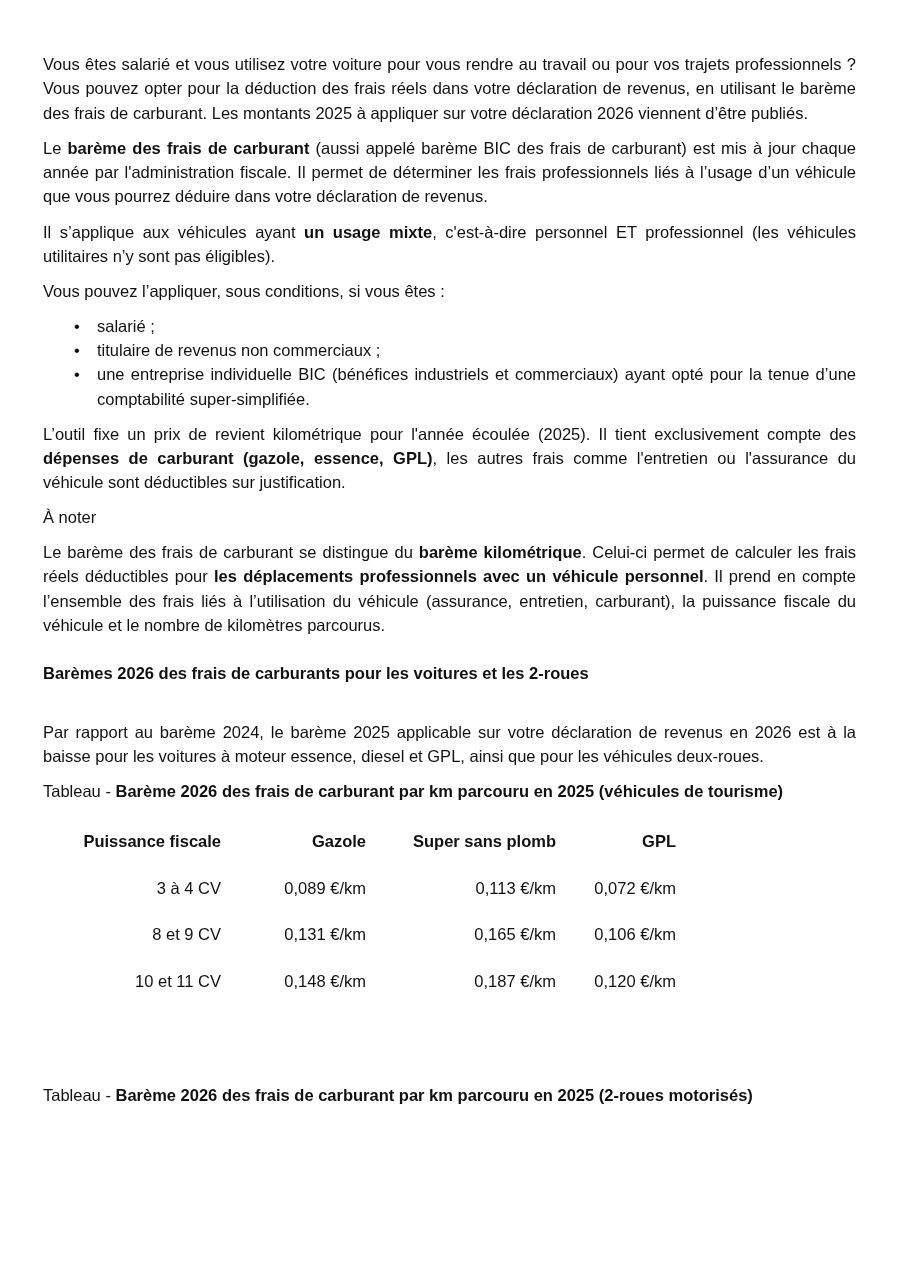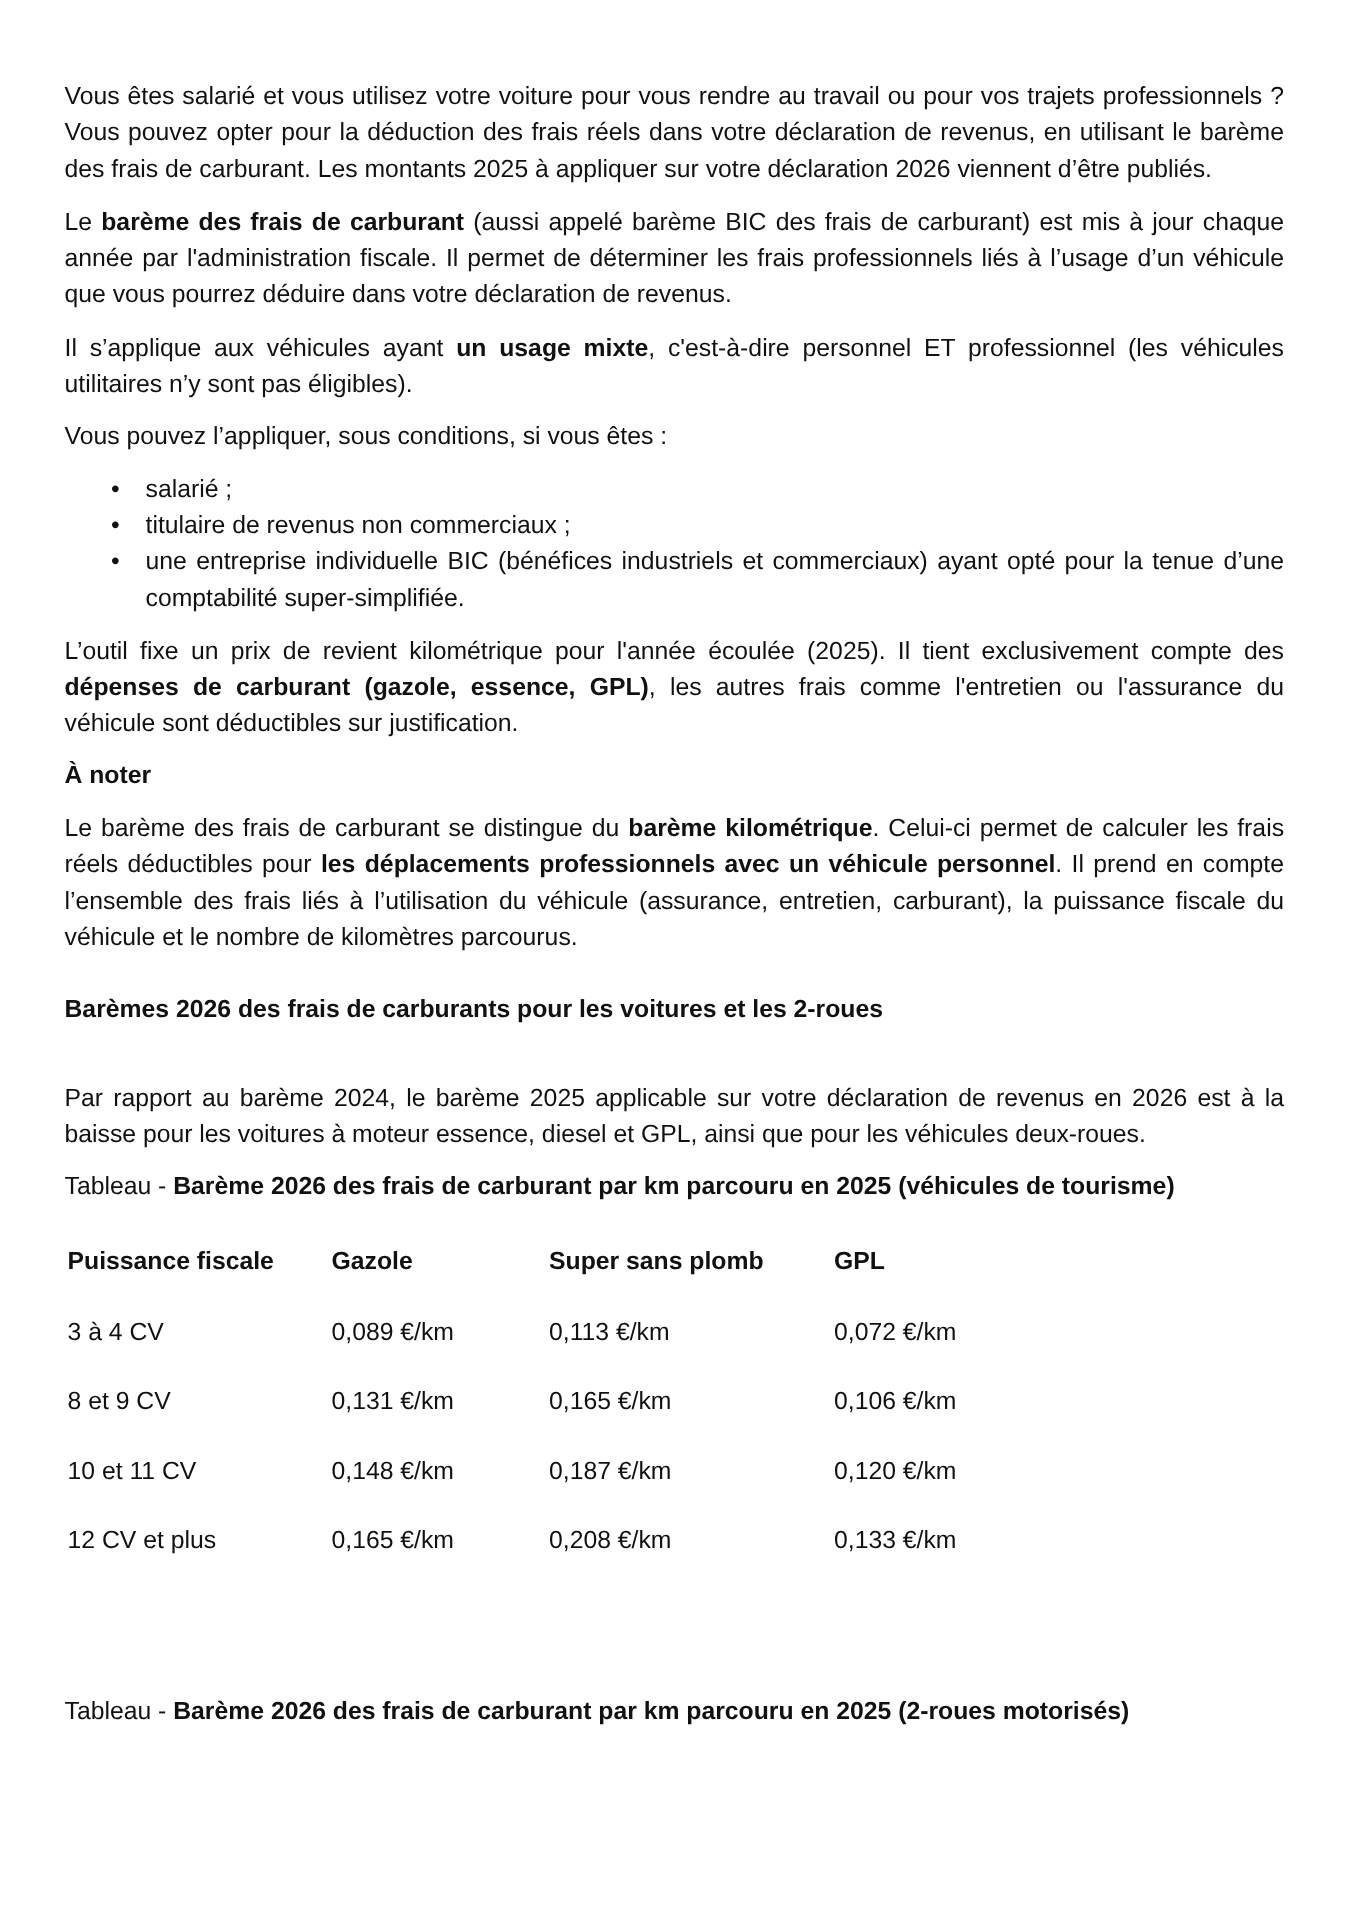--- a/index.html
+++ b/index.html
@@ -34,34 +34,34 @@
       position: relative;
       text-align: justify;
     }
     ul.bullets li::before {
       content: "\2022";
       position: absolute;
       left: -23px;
       top: 0;
     }
     .note-title {
-      font-weight: bold;
+      font-weight: normal;
       margin: 0 0 10px 0;
     }
     .section-heading {
       font-weight: bold;
       margin: 24px 0 34px 0;
     }
     table.bareme {
       border-collapse: collapse;
       margin: 26px 0 0 2px;
     }
     table.bareme th,
     table.bareme td {
-      text-align: left;
+      text-align: right;
       padding: 0;
       height: 46.4px;
       vertical-align: top;
       font-weight: normal;
     }
     table.bareme th { font-weight: bold; }
     table.bareme .c1 { width: 176px; }
     table.bareme .c2 { width: 145px; }
     table.bareme .c3 { width: 190px; }
     table.bareme .c4 { width: 120px; }
@@ -121,24 +121,18 @@
         <td>0,131 €/km</td>
         <td>0,165 €/km</td>
         <td>0,106 €/km</td>
       </tr>
       <tr>
         <td>10 et 11 CV</td>
         <td>0,148 €/km</td>
         <td>0,187 €/km</td>
         <td>0,120 €/km</td>
       </tr>
-      <tr>
-        <td>12 CV et plus</td>
-        <td>0,165 €/km</td>
-        <td>0,208 €/km</td>
-        <td>0,133 €/km</td>
-      </tr>
     </tbody>
   </table>
 
   <p class="caption-2"><span>Tableau - </span><b>Barème 2026 des frais de carburant par km parcouru en 2025 (2-roues motorisés)</b></p>
 
 </div>
 
 </body></html>

